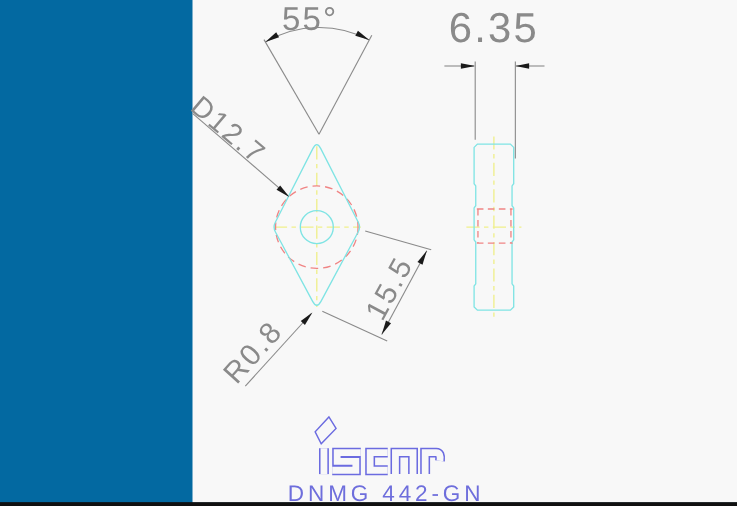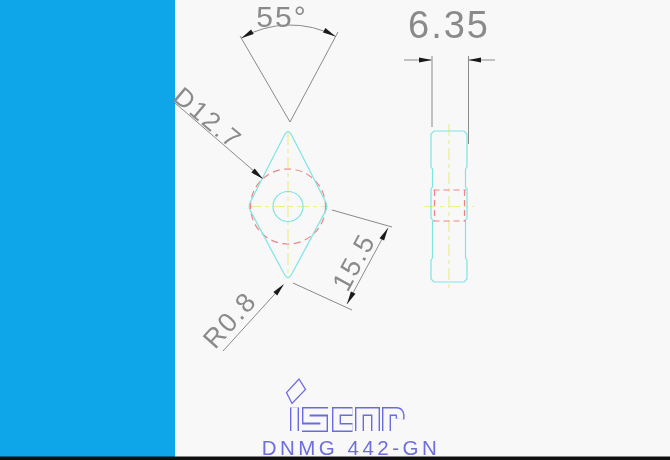--- a/index.html
+++ b/index.html
@@ -1,16 +1,16 @@
 <!DOCTYPE html>
 <html><head>
 <meta charset="utf-8">
 <style>
   html,body{margin:0;padding:0;background:#ffffff;}
-  .canvas{position:relative;width:670px;height:460px;background:#0ea5e9;overflow:hidden;}
+  .canvas{position:relative;width:670px;height:460px;background:#0369a1;overflow:hidden;}
   svg{display:block;}
   .cyan{stroke:#7fe4e4;fill:none;stroke-width:1.2;}
   .redln{stroke:#f08484;fill:none;stroke-width:1.2;stroke-dasharray:7 4.5;}
   .redln2{stroke:#f08484;fill:none;stroke-width:1.2;stroke-dasharray:6 4;}
   .yellowln{stroke:#efef8a;fill:none;stroke-width:1.2;stroke-dasharray:12 4 4 4;}
   .dim{stroke:#8a8a8a;fill:none;stroke-width:1;}
   .arrow{fill:#1a1a1a;stroke:none;}
   .cadtext{font-family:"Liberation Sans",sans-serif;fill:#8a8a8a;letter-spacing:2px;}
   .logo-outer{stroke:#6b6be0;stroke-width:9;fill:none;stroke-linejoin:miter;stroke-linecap:butt;}
   .logo-inner{stroke:#f8f8f8;stroke-width:6.2;fill:none;stroke-linejoin:miter;stroke-linecap:butt;}

